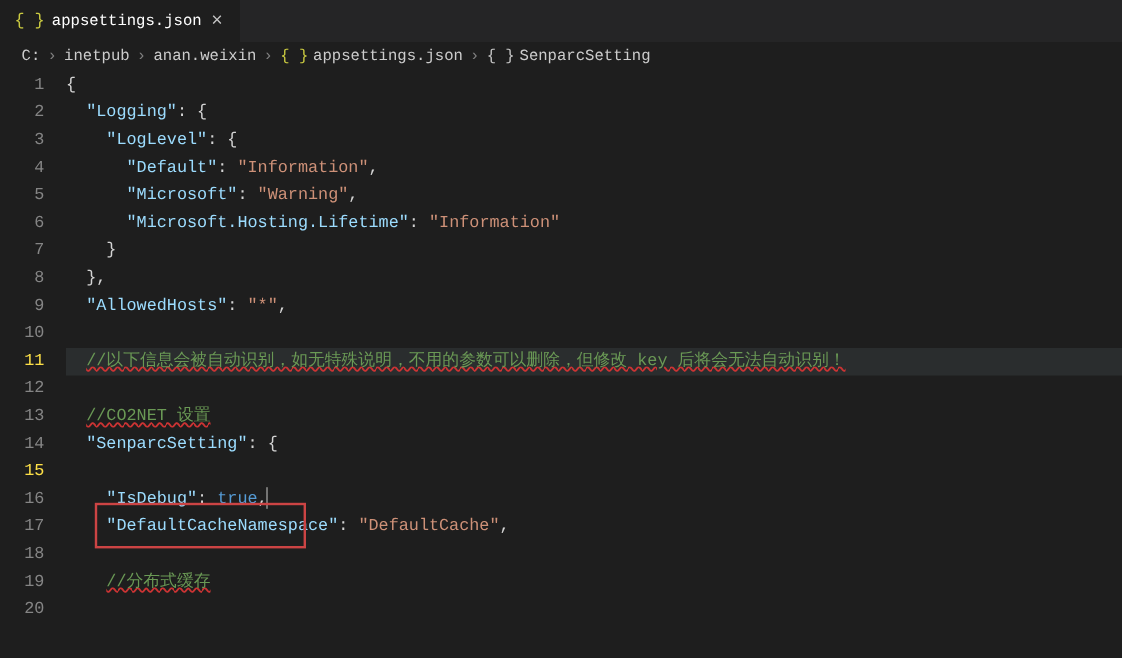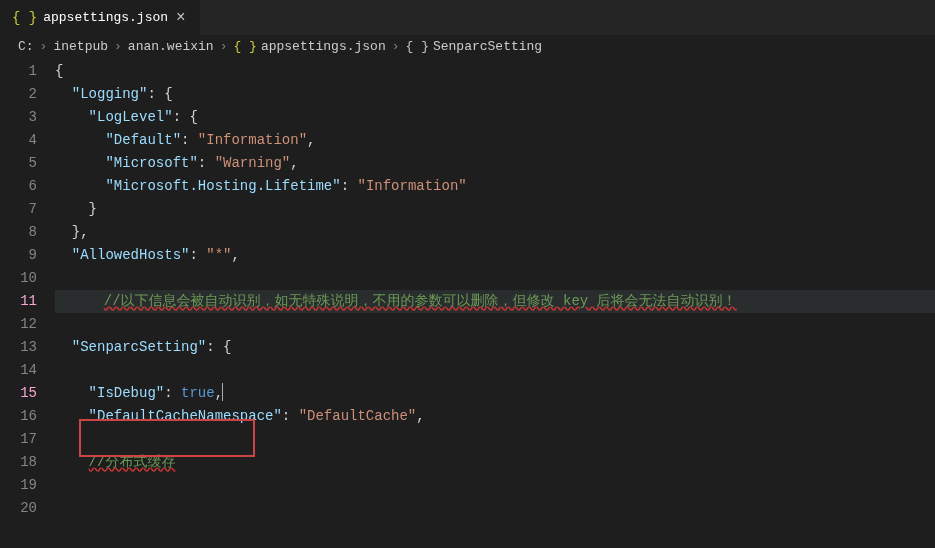--- a/index.html
+++ b/index.html
@@ -61,36 +61,35 @@
     align-items: flex-end;
     padding-right: 18px;
     color: #858585;
     padding-top: 2px;
   }
   .gutter .ln {
     height: 23px;
     line-height: 23px;
   }
   .gutter .ln-hl {
-    color: #f9a8d4;
+    color: #fde047;
   }
   .code {
     flex: 1;
     padding-top: 2px;
     position: relative;
   }
   .line {
     height: 23px;
     line-height: 23px;
     white-space: pre;
     font-family: Consolas, 'Courier New', monospace;
   }
   .line-hl {
     background: #2a2d2e;
-    padding-left: 32px;
   }
   .tok-brace { color: #d4d4d4; }
   .tok-key { color: #9cdcfe; }
   .tok-punct { color: #d4d4d4; }
   .tok-str { color: #ce9178; }
   .tok-comment {
     color: #6a9955;
     text-decoration-line: underline;
     text-decoration-style: wavy;
     text-decoration-color: #cc3333;
@@ -165,20 +164,21 @@
     <div class="line">    <span class="tok-key">"LogLevel"</span><span class="tok-punct">: {</span></div>
     <div class="line">      <span class="tok-key">"Default"</span><span class="tok-punct">: </span><span class="tok-str">"Information"</span><span class="tok-punct">,</span></div>
     <div class="line">      <span class="tok-key">"Microsoft"</span><span class="tok-punct">: </span><span class="tok-str">"Warning"</span><span class="tok-punct">,</span></div>
     <div class="line">      <span class="tok-key">"Microsoft.Hosting.Lifetime"</span><span class="tok-punct">: </span><span class="tok-str">"Information"</span></div>
     <div class="line">    <span class="tok-brace">}</span></div>
     <div class="line">  <span class="tok-brace">},</span></div>
     <div class="line">  <span class="tok-key">"AllowedHosts"</span><span class="tok-punct">: </span><span class="tok-str">"*"</span><span class="tok-punct">,</span></div>
     <div class="line"></div>
     <div class="line line-hl">  <span class="tok-comment">//以下信息会被自动识别，如无特殊说明，不用的参数可以删除，但修改 key 后将会无法自动识别！</span></div>
     <div class="line"></div>
+    <div class="line">  <span class="tok-comment">//CO2NET 设置</span></div>
     <div class="line">  <span class="tok-key">"SenparcSetting"</span><span class="tok-punct">: {</span></div>
     <div class="line"></div>
     <div class="line">    <span class="tok-key">"IsDebug"</span><span class="tok-punct">: </span><span class="tok-bool">true</span><span class="tok-punct">,</span><span class="cursor"></span></div>
     <div class="line">    <span class="tok-key">"DefaultCacheNamespace"</span><span class="tok-punct">: </span><span class="tok-str">"DefaultCache"</span><span class="tok-punct">,</span></div>
     <div class="line"></div>
     <div class="line">    <span class="tok-comment">//分布式缓存</span></div>
 
     <div class="red-box" style="top:361px; left:24px; width:176px; height:38px;"></div>
   </div>
 </div>

